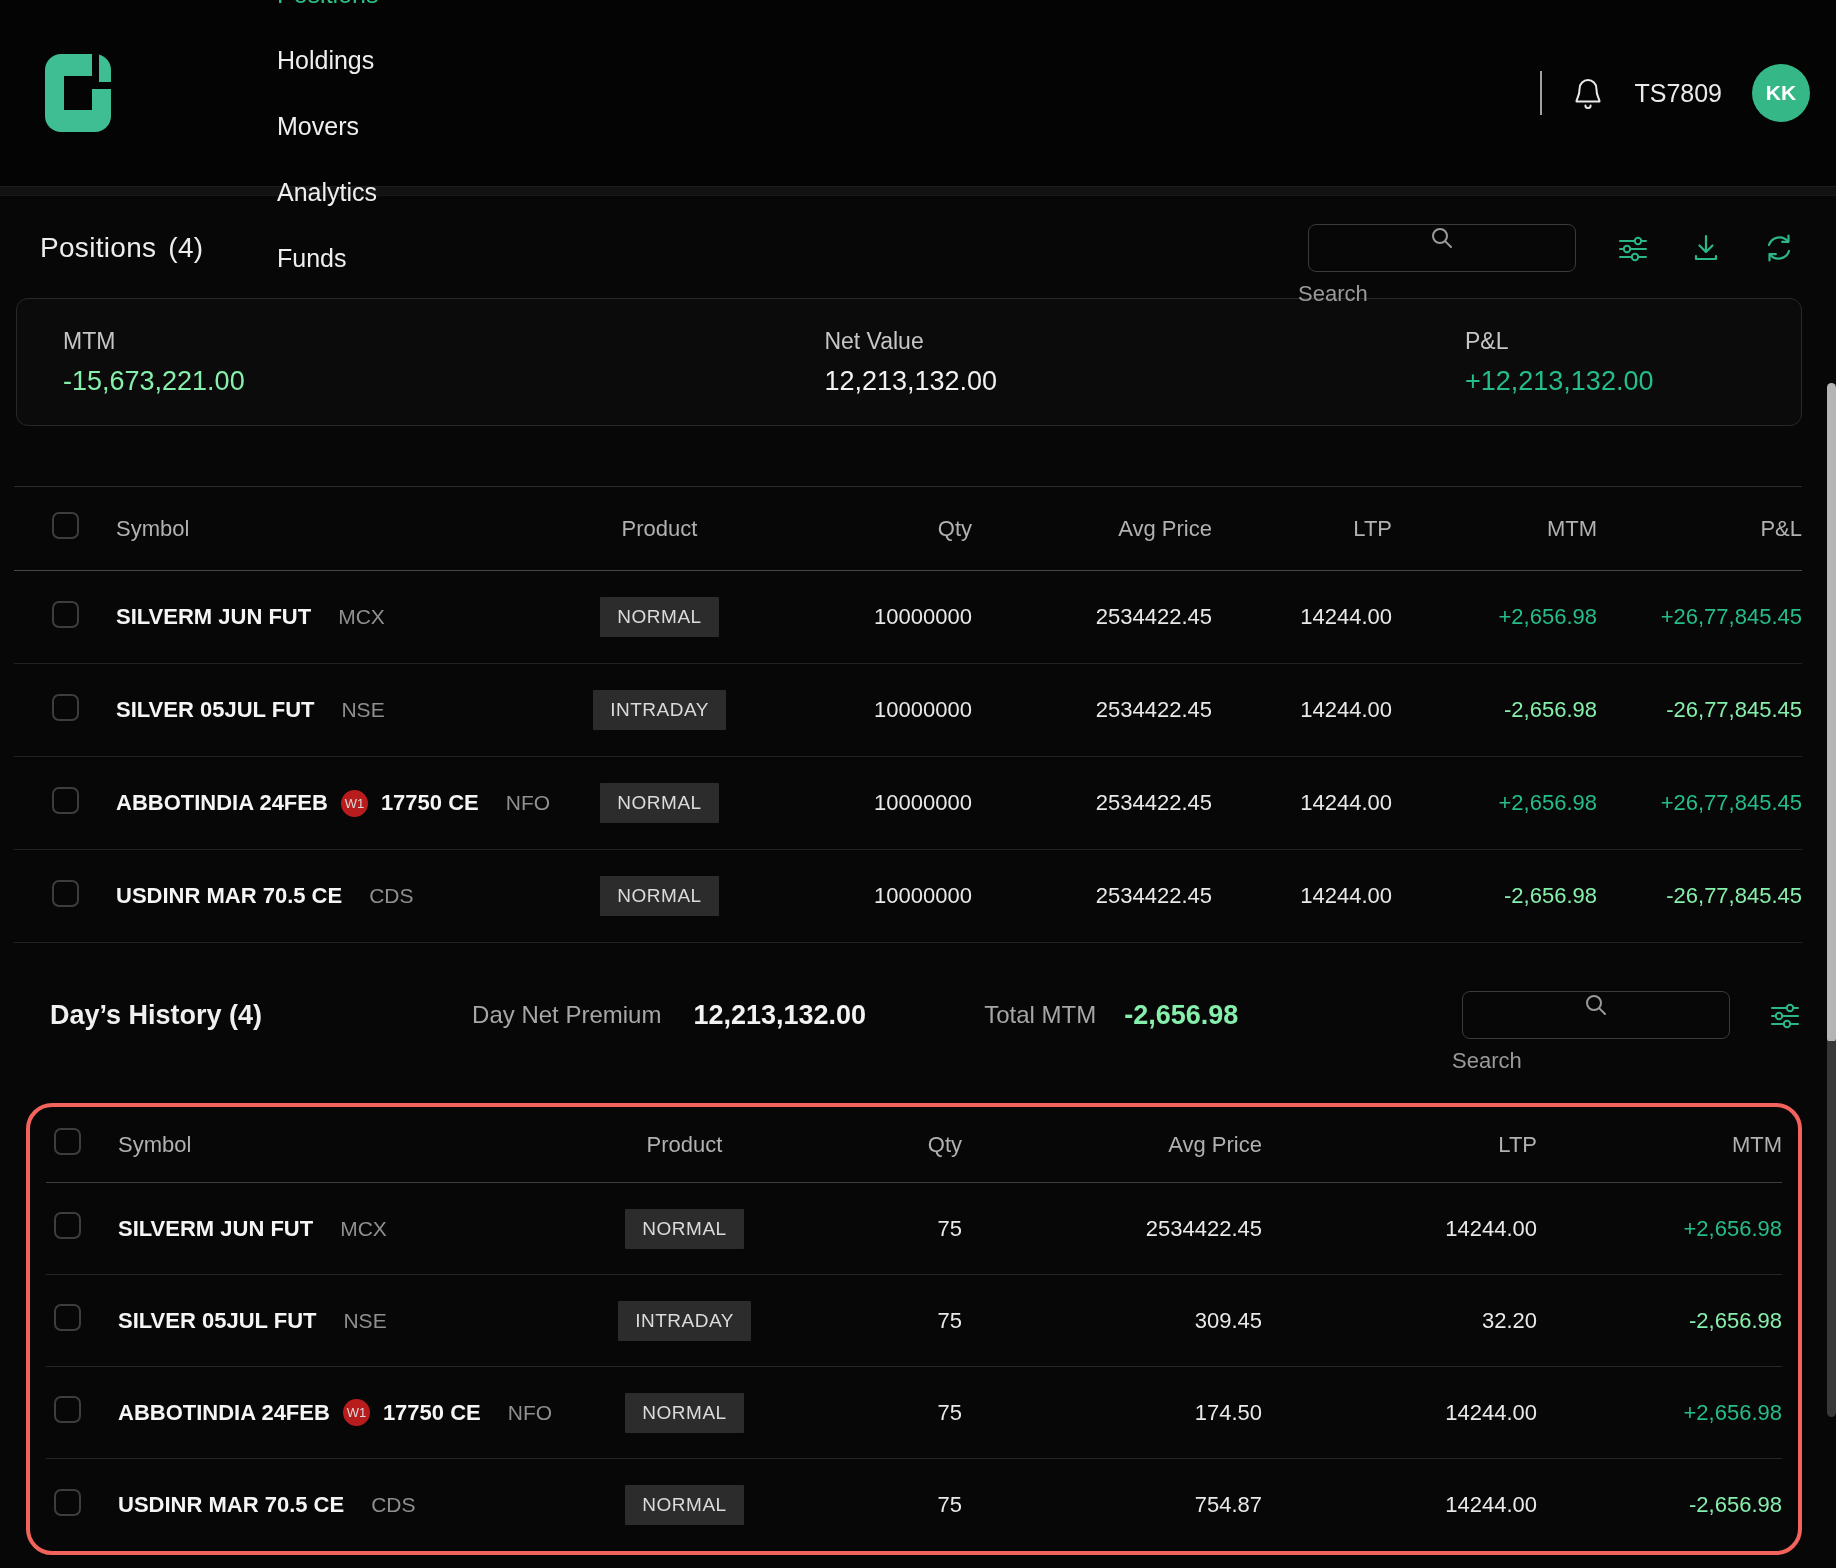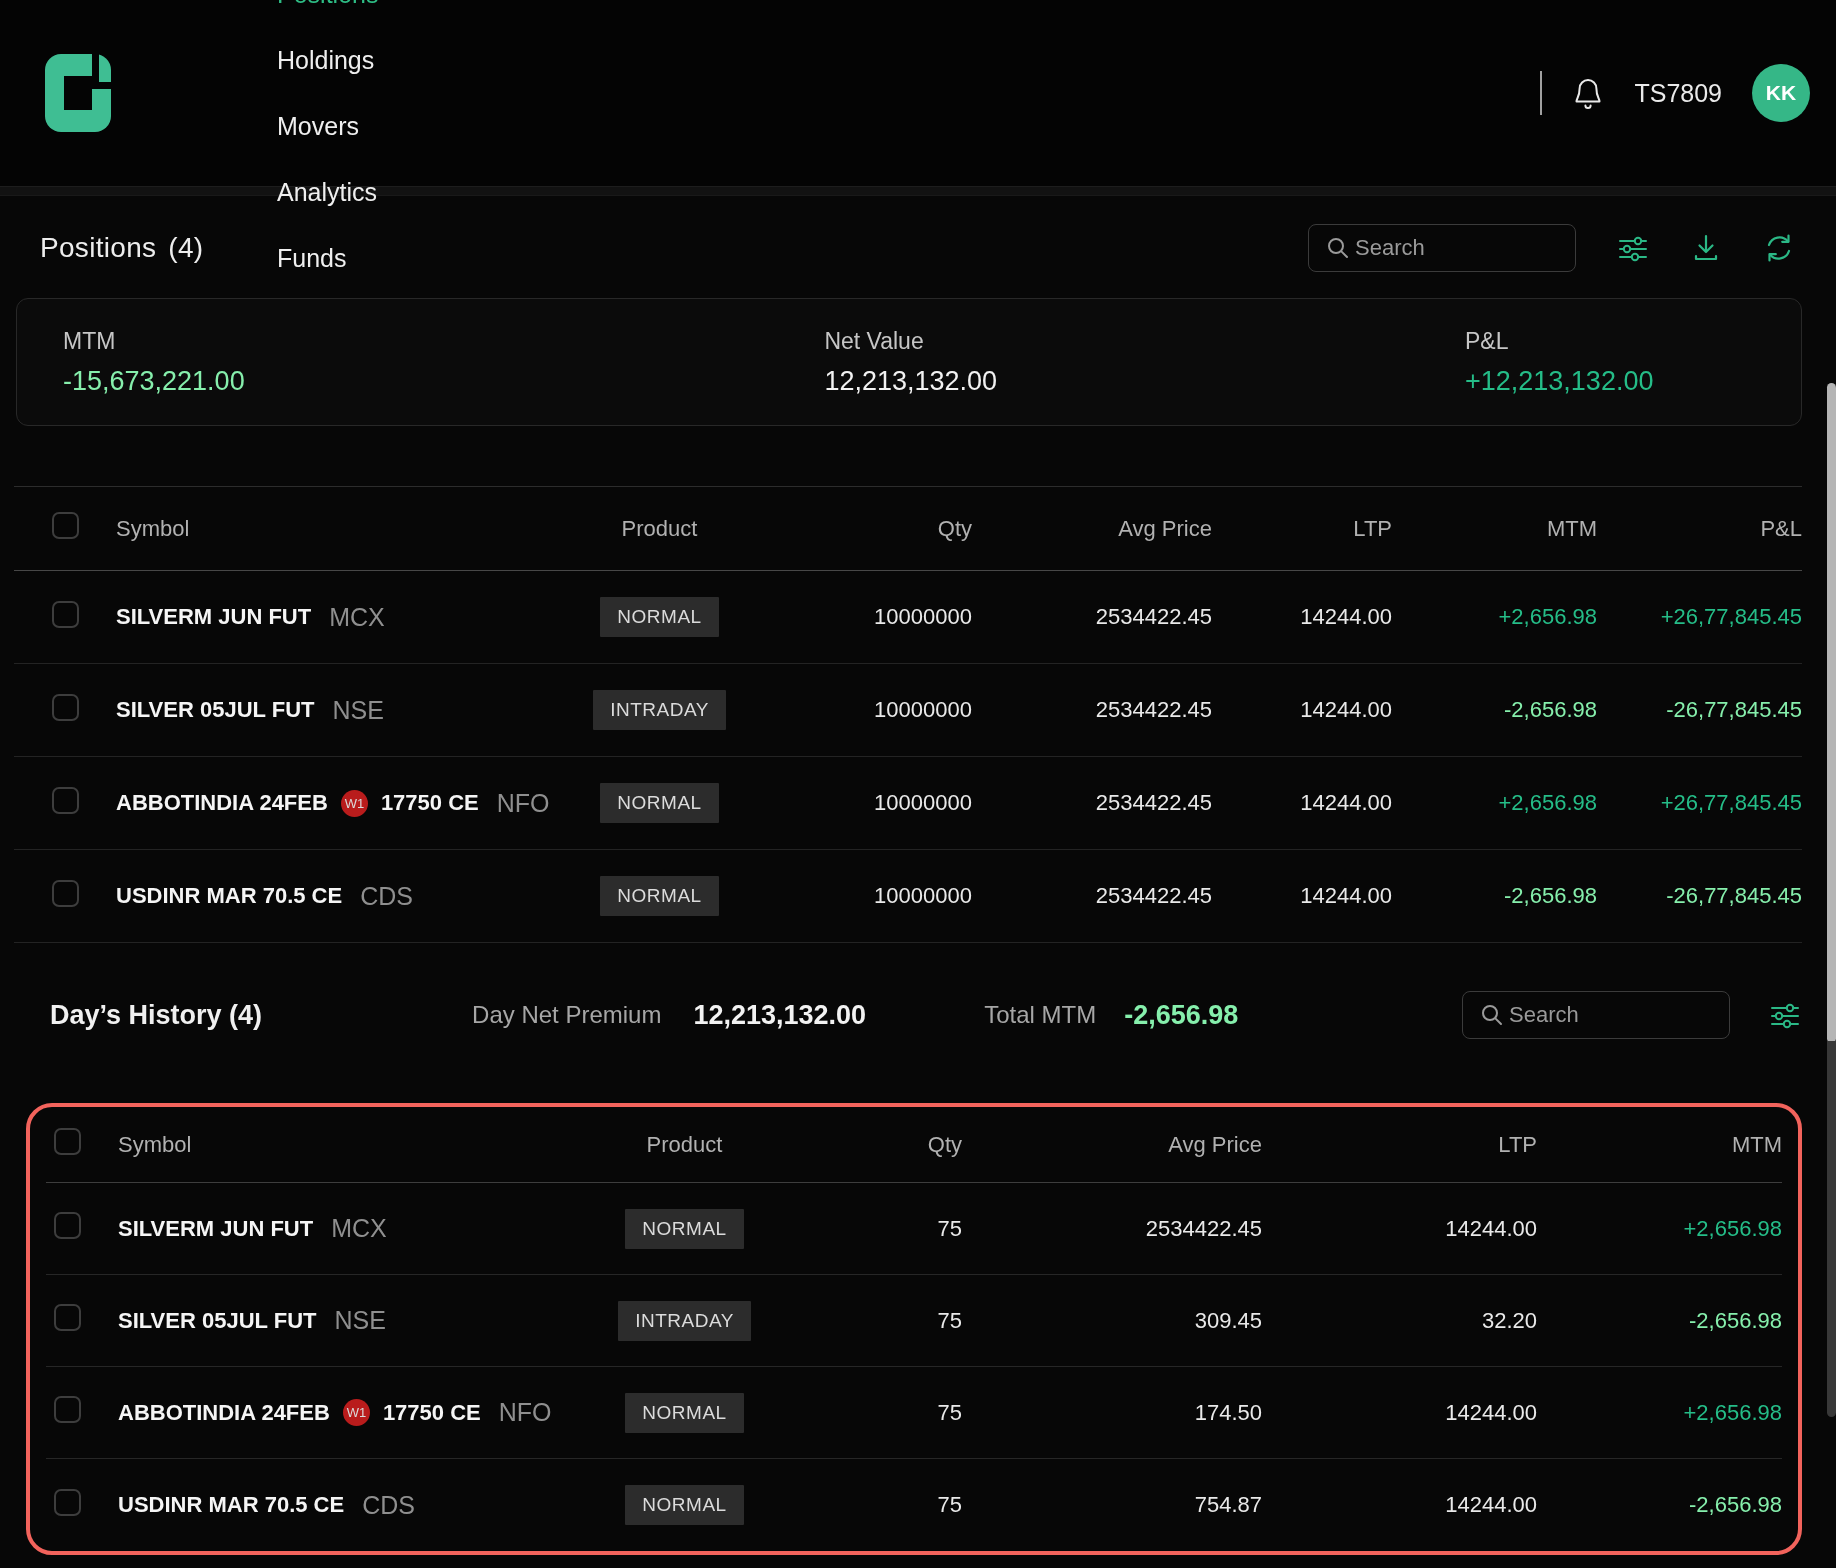--- a/index.html
+++ b/index.html
@@ -27,21 +27,21 @@
   .nav-divider { height:10px; background:#121212; border-top:1px solid #1D1D1D; border-bottom:1px solid #191919; }
 
   main { padding:0 34px 0 14px; position:relative; }
 
   
   .section-head { display:flex; align-items:center; padding:28px 6px 26px 26px; }
   .page-title { font-size:28px; color:#EDEDED; letter-spacing:.3px; }
   .page-title .count { margin-left:12px; }
   .toolbar { margin-left:auto; display:flex; align-items:center; gap:40px; }
   .searchbox { width:268px; height:48px; border:1px solid #3B3B3B; border-radius:8px;
-               display:flex; align-items:center; gap:4px; padding:0 16px; background:transparent; }
+               display:flex; align-items:center; gap:30px; padding:0 16px; background:transparent;flex-direction:column; }
   .searchbox input { flex:1; min-width:0; background:transparent; border:none; outline:none;
                      color:#DDD; font-size:22px; font-family:inherit; }
   .searchbox input::placeholder { color:#9A9A9A; }
   .icon-btn { display:flex; align-items:center; cursor:pointer; }
 
   
   .summary-card { border:1px solid #282828; background:#0B0B0B; border-radius:12px; height:128px;
                   display:flex; align-items:center; padding:0 46px; margin-left:2px; }
   .s-left { width:45%; }
   .s-mid { flex:1; }
@@ -62,21 +62,21 @@
   .hbox .trow { height:92px; border-bottom:1px solid #262626; }
   .hbox .trow:last-child { border-bottom:none; }
   .hbox .thead { height:76px; border-bottom:1px solid #3D3D3D; }
   .num { text-align:right; }
   .prod { text-align:center; }
   .checkbox { width:27px; height:27px; border:2px solid #3D3D3D; border-radius:7px; display:inline-block; cursor:pointer; }
   .symcell { display:flex; align-items:center; gap:13px; white-space:nowrap; overflow:hidden; }
   .symname { font-weight:bold; color:#F5F5F5; }
   .wbadge { width:27px; height:27px; border-radius:50%; background:#b91c1c; color:#DADADA;
             font-size:13px; display:inline-flex; align-items:center; justify-content:center; flex:0 0 auto; }
-  .exch { color:#8F8F8F; font-size:25px; margin-left:5px;text-align:center; }
+  .exch { color:#8F8F8F; font-size:21px; margin-left:14px;text-align:center; }
   .badge { display:inline-block; background:#2C2C2C; color:#DBDBDB; font-size:19px;
            padding:9px 17px; border-radius:1px; letter-spacing:.5px; }
 
   
   .h-head { display:flex; align-items:center; margin-top:34px; height:76px; padding-left:36px; }
   .h-title { font-size:27px; font-weight:bold; color:#F0F0F0; }
   .h-label { font-size:24px; color:#A6A6A6; }
   .h-prem-label { margin-left:210px; }
   .h-prem-val { margin-left:32px; font-size:27px; font-weight:bold; color:#F2F2F2; }
   .h-mtm-label { margin-left:118px; }

